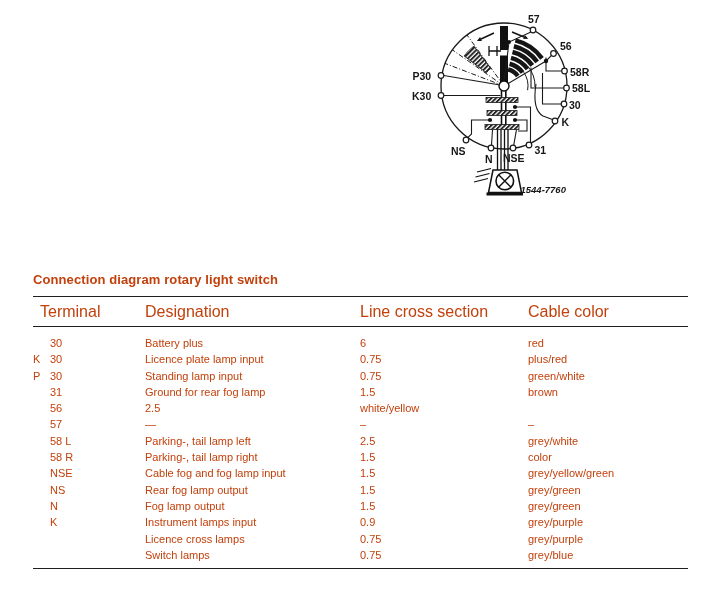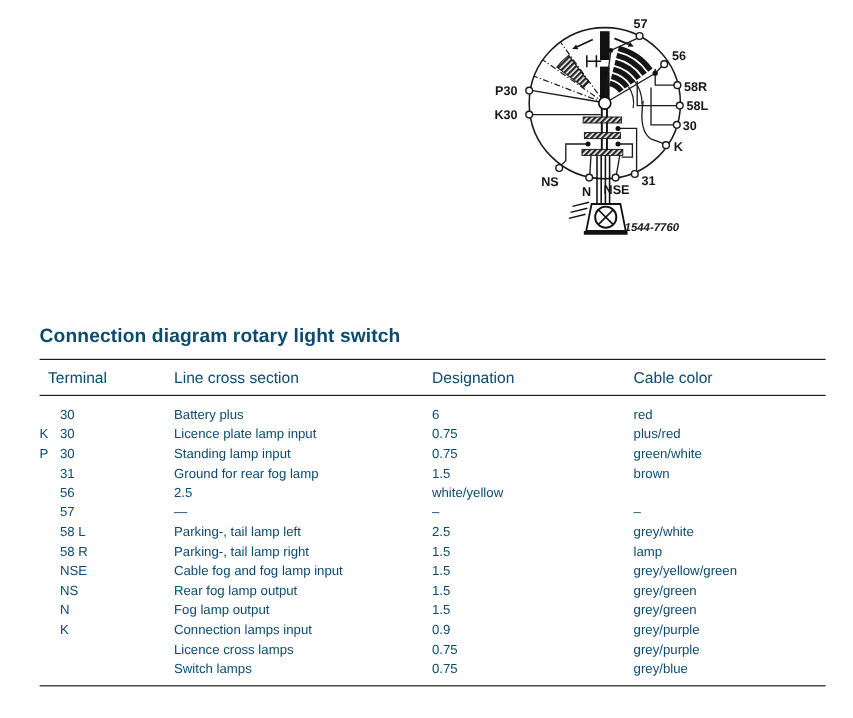--- a/index.html
+++ b/index.html
@@ -1,25 +1,25 @@
 <!DOCTYPE html>
 <html><head>
 <meta charset="utf-8">
 <style>
   html,body{margin:0;padding:0;background:#ffffff;}
   #page{position:relative;width:711px;height:598px;background:#fff;overflow:hidden;
-        font-family:"Liberation Sans", sans-serif;color:#0c4a6e;}
+        font-family:"Liberation Sans", sans-serif;color:#c2410c;}
   
   #diagram{position:absolute;left:395px;top:0;width:250px;height:210px;}
   
   #conn-table{position:absolute;left:33px;top:272px;width:655px;}
-  .tbl-title{font-size:16px;font-weight:bold;letter-spacing:.1px;margin:0 0 9px 0;}
+  .tbl-title{font-size:13px;font-weight:bold;letter-spacing:.1px;margin:0 0 9px 0;}
   .rule{border:none;border-top:1.7px solid #1f1f1f;margin:0;}
   .hdr-row{display:grid;grid-template-columns:112px 215px 168px 1fr;
-           height:29px;align-items:center;font-size:13px;}
+           height:29px;align-items:center;font-size:16px;}
   .hdr-row .c0{padding-left:7px;}
   .t-row{display:grid;grid-template-columns:17px 95px 215px 168px 1fr;
          height:16.3px;align-items:center;font-size:11px;line-height:16.3px;}
   #rows-host{padding-top:8px;padding-bottom:5px;}
   .cell{white-space:nowrap;overflow:visible;}
   svg text{font-family:"Liberation Sans", sans-serif;font-weight:bold;fill:#161616;}
   .lbl{font-size:10.5px;}
   .pn{font-size:9.5px;font-style:italic;}
 </style>
 </head>
@@ -145,22 +145,22 @@
 
       <text class="pn" x="520.5" y="192.5">1544-7760</text>
     </svg>
   </div>
 
   <div id="conn-table">
     <p class="tbl-title">Connection diagram rotary light switch</p>
     <hr class="rule">
     <div class="hdr-row">
       <div class="cell c0">Terminal</div>
+      <div class="cell">Designation</div>
       <div class="cell">Line cross section</div>
-      <div class="cell">Designation</div>
       <div class="cell">Cable color</div>
     </div>
     <hr class="rule">
     <div id="rows-host">
   <div class="t-row">
     <div class="cell"></div>
     <div class="cell">30</div>
     <div class="cell">Battery plus</div>
     <div class="cell">6</div>
     <div class="cell">red</div>
@@ -211,21 +211,21 @@
     <div class="cell">Parking-, tail lamp left</div>
     <div class="cell">2.5</div>
     <div class="cell">grey/white</div>
   </div>
 
   <div class="t-row">
     <div class="cell"></div>
     <div class="cell">58 R</div>
     <div class="cell">Parking-, tail lamp right</div>
     <div class="cell">1.5</div>
-    <div class="cell">lamp</div>
+    <div class="cell">color</div>
   </div>
 
   <div class="t-row">
     <div class="cell"></div>
     <div class="cell">NSE</div>
     <div class="cell">Cable fog and fog lamp input</div>
     <div class="cell">1.5</div>
     <div class="cell">grey/yellow/green</div>
   </div>
 
@@ -241,21 +241,21 @@
     <div class="cell"></div>
     <div class="cell">N</div>
     <div class="cell">Fog lamp output</div>
     <div class="cell">1.5</div>
     <div class="cell">grey/green</div>
   </div>
 
   <div class="t-row">
     <div class="cell"></div>
     <div class="cell">K</div>
-    <div class="cell">Connection lamps input</div>
+    <div class="cell">Instrument lamps input</div>
     <div class="cell">0.9</div>
     <div class="cell">grey/purple</div>
   </div>
 
   <div class="t-row">
     <div class="cell"></div>
     <div class="cell"></div>
     <div class="cell">Licence cross lamps</div>
     <div class="cell">0.75</div>
     <div class="cell">grey/purple</div>

